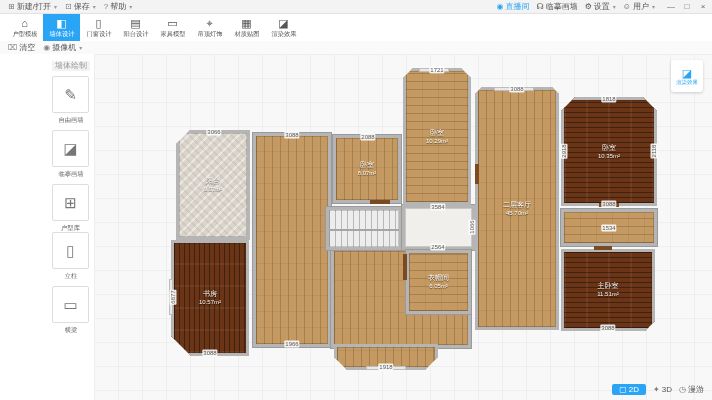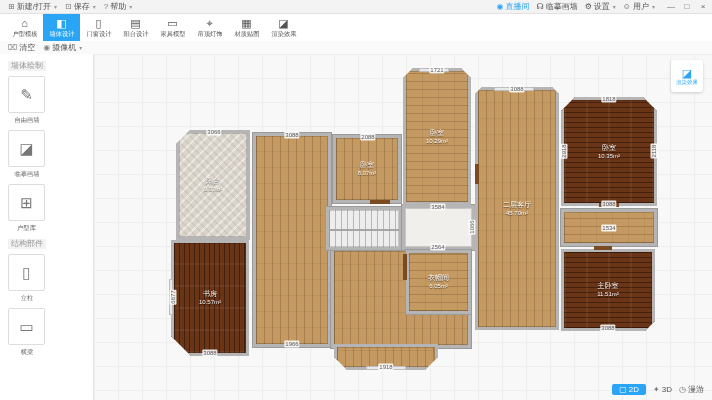--- a/index.html
+++ b/index.html
@@ -26,21 +26,21 @@
   .tool .tlabel{font-size:7px;line-height:8px;transform:scale(.9);white-space:nowrap;}
   .tool.active{background:#2aa5f5;color:#fff;}
 
   
   #actionbar{position:absolute;left:0;top:41px;width:712px;height:13px;background:#fafafa;
              border-bottom:1px solid #e8e8e8;display:flex;align-items:center;font-size:8px;color:#555;}
   .ab-item{display:flex;align-items:center;gap:2px;margin-left:8px;}
   .ab-icon{font-size:8px;color:#888;}
 
   
-  #sidebar{position:absolute;left:0;top:54px;width:93px;height:346px;background:#fff;border-right:1px solid #e5e5e5;overflow:hidden;}
+  #sidebar{position:absolute;left:0;top:54px;width:93px;height:346px;background:#fff;border-right:1px solid #e5e5e5;overflow:hidden;padding-left:44px;}
   .sec-title{margin:7px 8px 5px;font-size:8px;line-height:10px;color:#999;background:#f2f2f2;display:inline-block;padding:0 3px;}
   .sec-wrap{display:block;}
   .sec-grid{display:flex;flex-wrap:wrap;column-gap:7px;row-gap:6px;padding:0 8px;}
   .card{width:37px;display:flex;flex-direction:column;align-items:center;}
   .card .box{width:35px;height:35px;border:1px solid #ddd;border-radius:2px;background:#fff;
              display:flex;align-items:center;justify-content:center;font-size:15px;color:#777;}
   .card .clabel{font-size:7px;line-height:9px;color:#666;margin-top:2px;white-space:nowrap;transform:scale(.9);}
 
   
   #canvas{position:absolute;left:94px;top:54px;width:618px;height:346px;background:#f8f8f8;
@@ -197,21 +197,20 @@
             <span class="box">◪</span>
             <span class="clabel">临摹画墙</span>
           </div>
           <div class="card">
             <span class="box">⊞</span>
             <span class="clabel">户型库</span>
           </div>
         </div>
       </div>
       <div class="sec-wrap">
-        <div><div class="sec-title">结构部件</div></div>
         <div class="sec-grid">
           <div class="card">
             <span class="box">▯</span>
             <span class="clabel">立柱</span>
           </div>
           <div class="card">
             <span class="box">▭</span>
             <span class="clabel">横梁</span>
           </div>
         </div>

